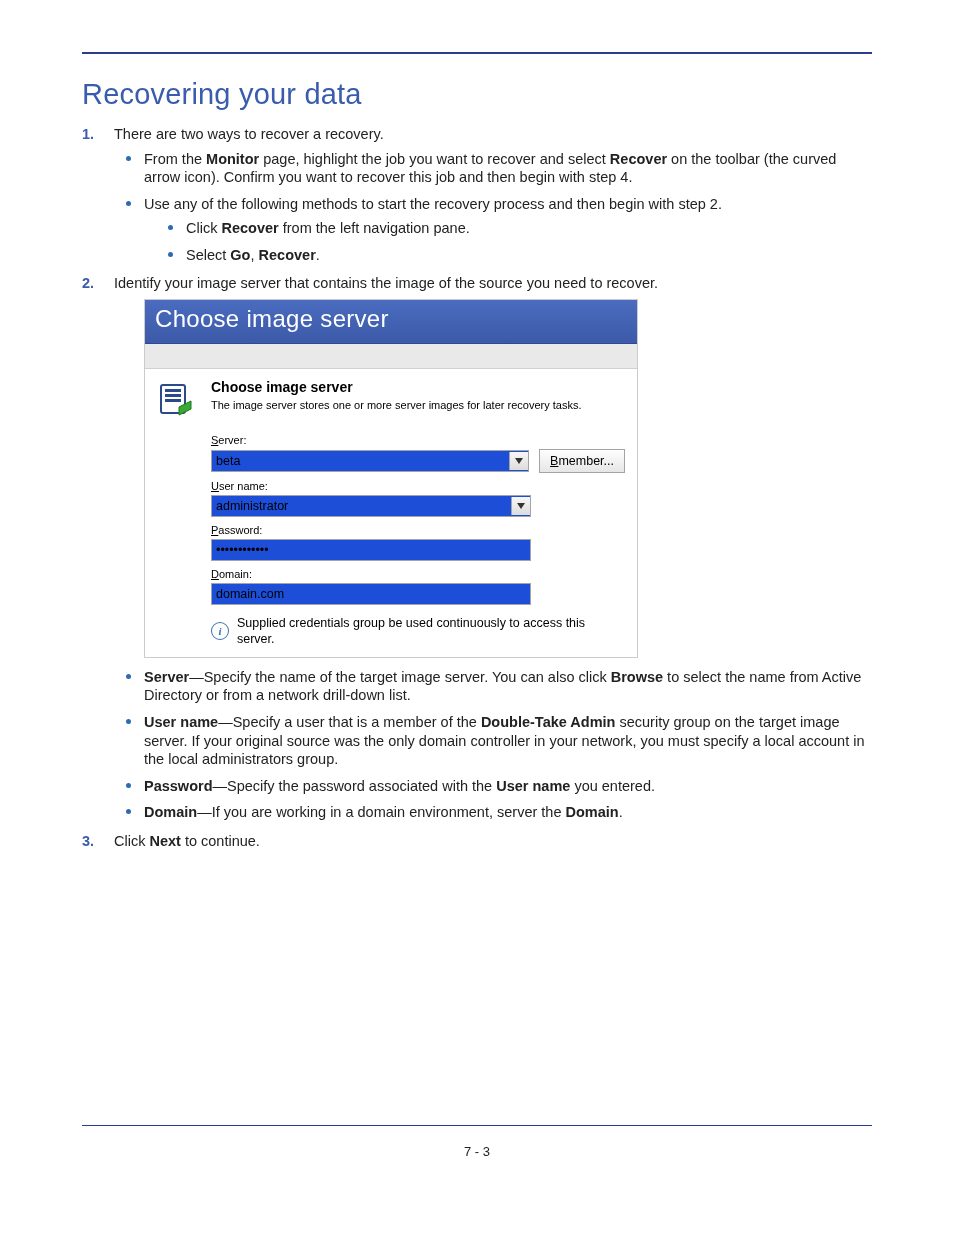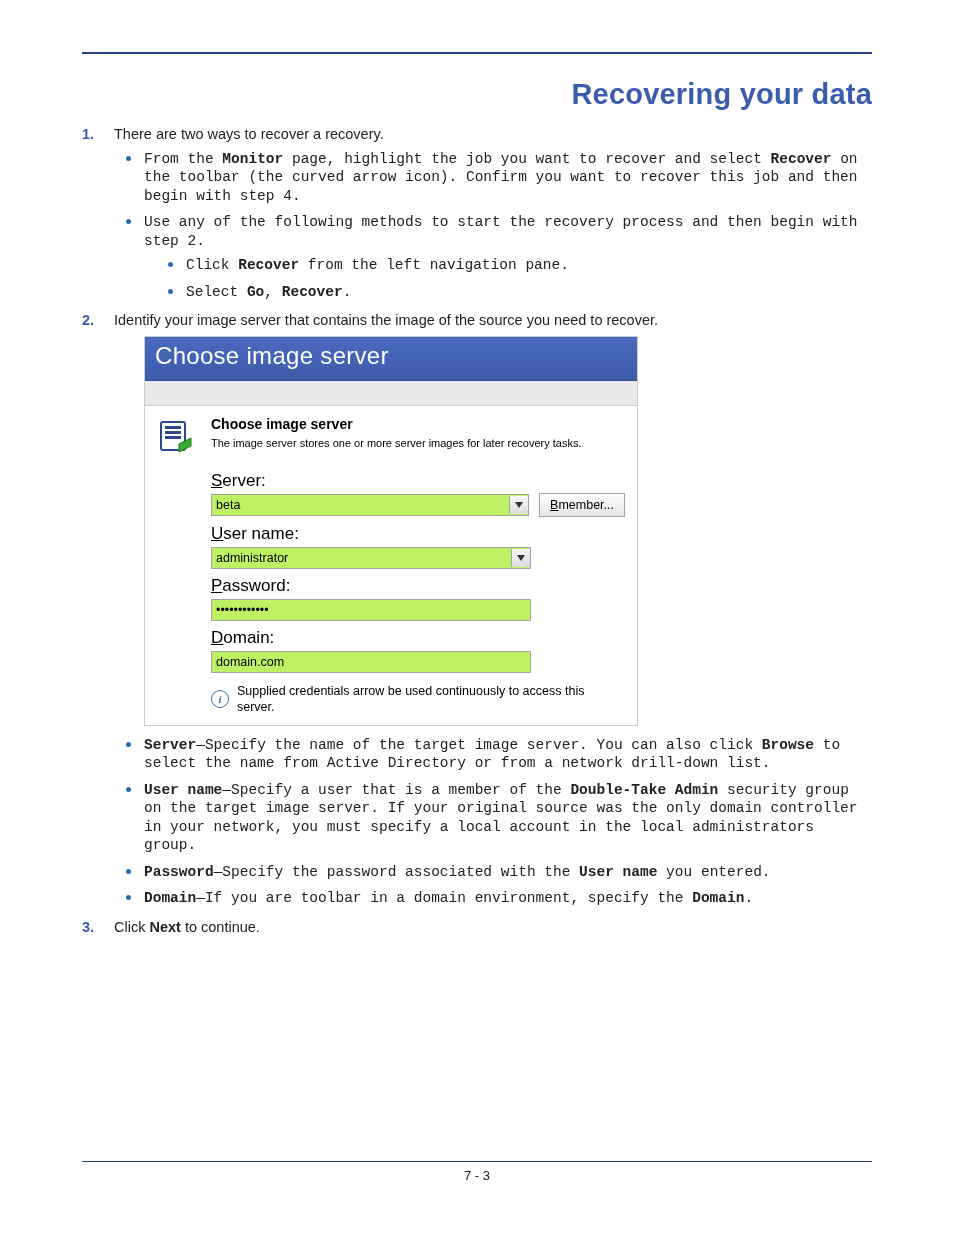--- a/index.html
+++ b/index.html
@@ -21,25 +21,24 @@
   .page{
     padding:52px 82px 0 82px;
   }
   .top-rule{
     border-top:2px solid var(--rule);
     margin:0 0 24px 0;
   }
   h1{
     margin:0 0 14px 0;
     font-family:Verdana,Geneva,sans-serif;
-    font-weight:bold;
+    font-weight:normal;
     font-size:29px;
     color:var(--accent);
     letter-spacing:.2px;
-    text-align:right;
   }
   ol.main{
     margin:0;
     padding:0 0 0 26px;
     list-style:none;
     counter-reset:step;
     font-size:14.5px;
     line-height:1.28;
   }
   ol.main > li{
@@ -54,21 +53,20 @@
     left:-26px;
     top:0;
     font-weight:bold;
     color:var(--accent);
     font-size:14.5px;
   }
   ul.b{
     list-style:none;
     margin:6px 0 2px 0;
     padding:0 0 0 30px;
-    font-family:Liberation Mono, monospace;
   }
   ul.b > li{
     position:relative;
     margin:0 0 8px 0;
     padding-left:0;
   }
   ul.b > li::before{
     content:"";
     position:absolute;
     left:-18px;
@@ -105,30 +103,30 @@
   .dlg-body{
     padding:10px 12px 10px 12px;
     font-size:13px;
     color:#000;
   }
   .dlg-row{display:flex;gap:14px;}
   .dlg-icon svg{display:block;}
   .dlg-htxt b{font-size:14px;}
   .dlg-htxt .sub{font-size:11px;margin-top:2px;}
   .form{margin:14px 0 0 54px;}
-  .lbl{font-size:17px;margin:6px 0 2px 0;}
+  .lbl{font-size:11px;margin:6px 0 2px 0;}
   .lbl u{text-decoration:underline;}
   .fldrow{display:flex;align-items:center;gap:10px;}
   .fld{
     border:1px solid var(--win-border);
     height:22px;
     font-size:12.5px;
     padding:9px 4px;
     box-sizing:border-box;
-    background:#bef264;
+    background:#1d4ed8;
     display:flex;align-items:center;justify-content:space-between;
   }
   .fld.w{width:320px;}
   .dd{
     width:18px;height:18px;border-left:1px solid var(--win-border);
     display:flex;align-items:center;justify-content:center;
     background:linear-gradient(#f7f7f7,#dcdcdc);
     margin:-1px -4px -1px 0;
   }
   .btn{
@@ -149,24 +147,24 @@
     border:1px solid #3a72b0;
     display:flex;align-items:center;justify-content:center;
     font-weight:bold;color:#3a72b0;font-size:11px;
     font-family:Georgia,serif;font-style:italic;
     background:#fff;
   }
 
   .footer{
     position:absolute;
     left:82px;right:82px;
-    bottom:52px;
+    bottom:76px;
     border-top:1px solid var(--rule);
     text-align:center;
-    padding-top:6px;
+    padding-top:18px;
     font-size:13px;
   }
 </style>
 </head>
 <body>
 
 <div class="page">
   <div class="top-rule"></div>
   <h1>Recovering your data</h1>
 
@@ -248,38 +246,38 @@
               <span>••••••••••••</span>
             </div>
 
             <div class="lbl"><u>D</u>omain:</div>
             <div class="fld w">
               <span>domain.com</span>
             </div>
 
             <div class="info">
               <span class="info-ico">i</span>
-              <span>Supplied credentials arrow be used continuously to access this server.</span>
+              <span>Supplied credentials group be used continuously to access this server.</span>
             </div>
           </div>
         </div>
       </div>
 
       <ul class="b">
         <li>
           <b>Server</b><span>—Specify the name of the target image server. You can also click </span><b>Browse</b><span> to select the name from Active Directory or from a network drill-down list.</span>
         </li>
         <li>
           <b>User name</b><span>—Specify a user that is a member of the </span><b>Double-Take Admin</b><span> security group on the target image server. If your original source was the only domain controller in your network, you must specify a local account in the local administrators group.</span>
         </li>
         <li>
           <b>Password</b><span>—Specify the password associated with the </span><b>User name</b><span> you entered.</span>
         </li>
         <li>
-          <b>Domain</b><span>—If you are toolbar in a domain environment, specify the </span><b>Domain</b><span>.</span>
+          <b>Domain</b><span>—If you are working in a domain environment, server the </span><b>Domain</b><span>.</span>
         </li>
       </ul>
     </li>
 
     <li>
       <span>Click </span><b>Next</b><span> to continue.</span>
     </li>
 
   </ol>
 </div>

